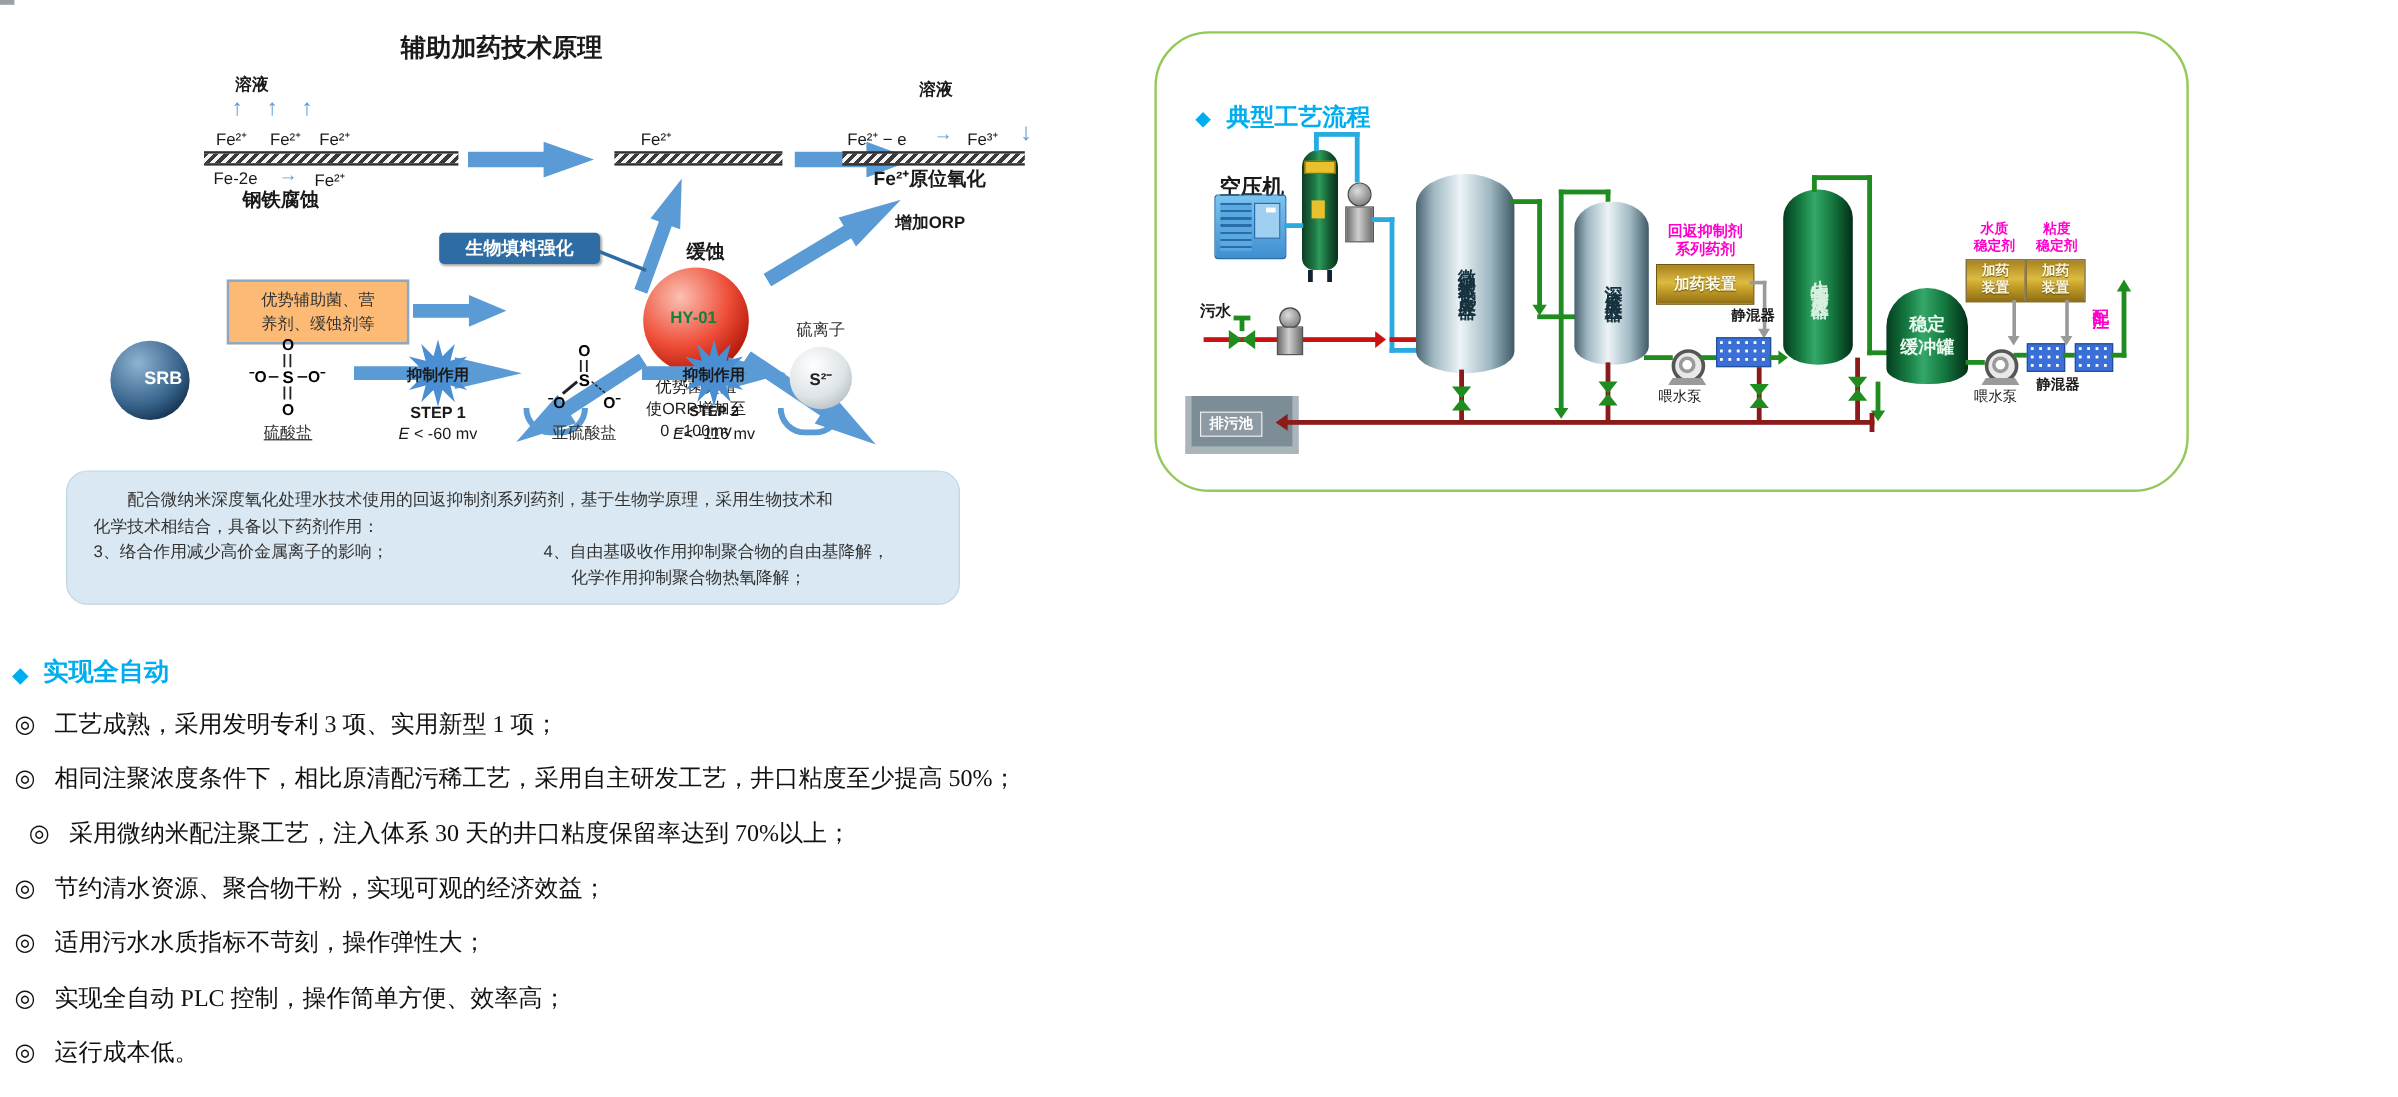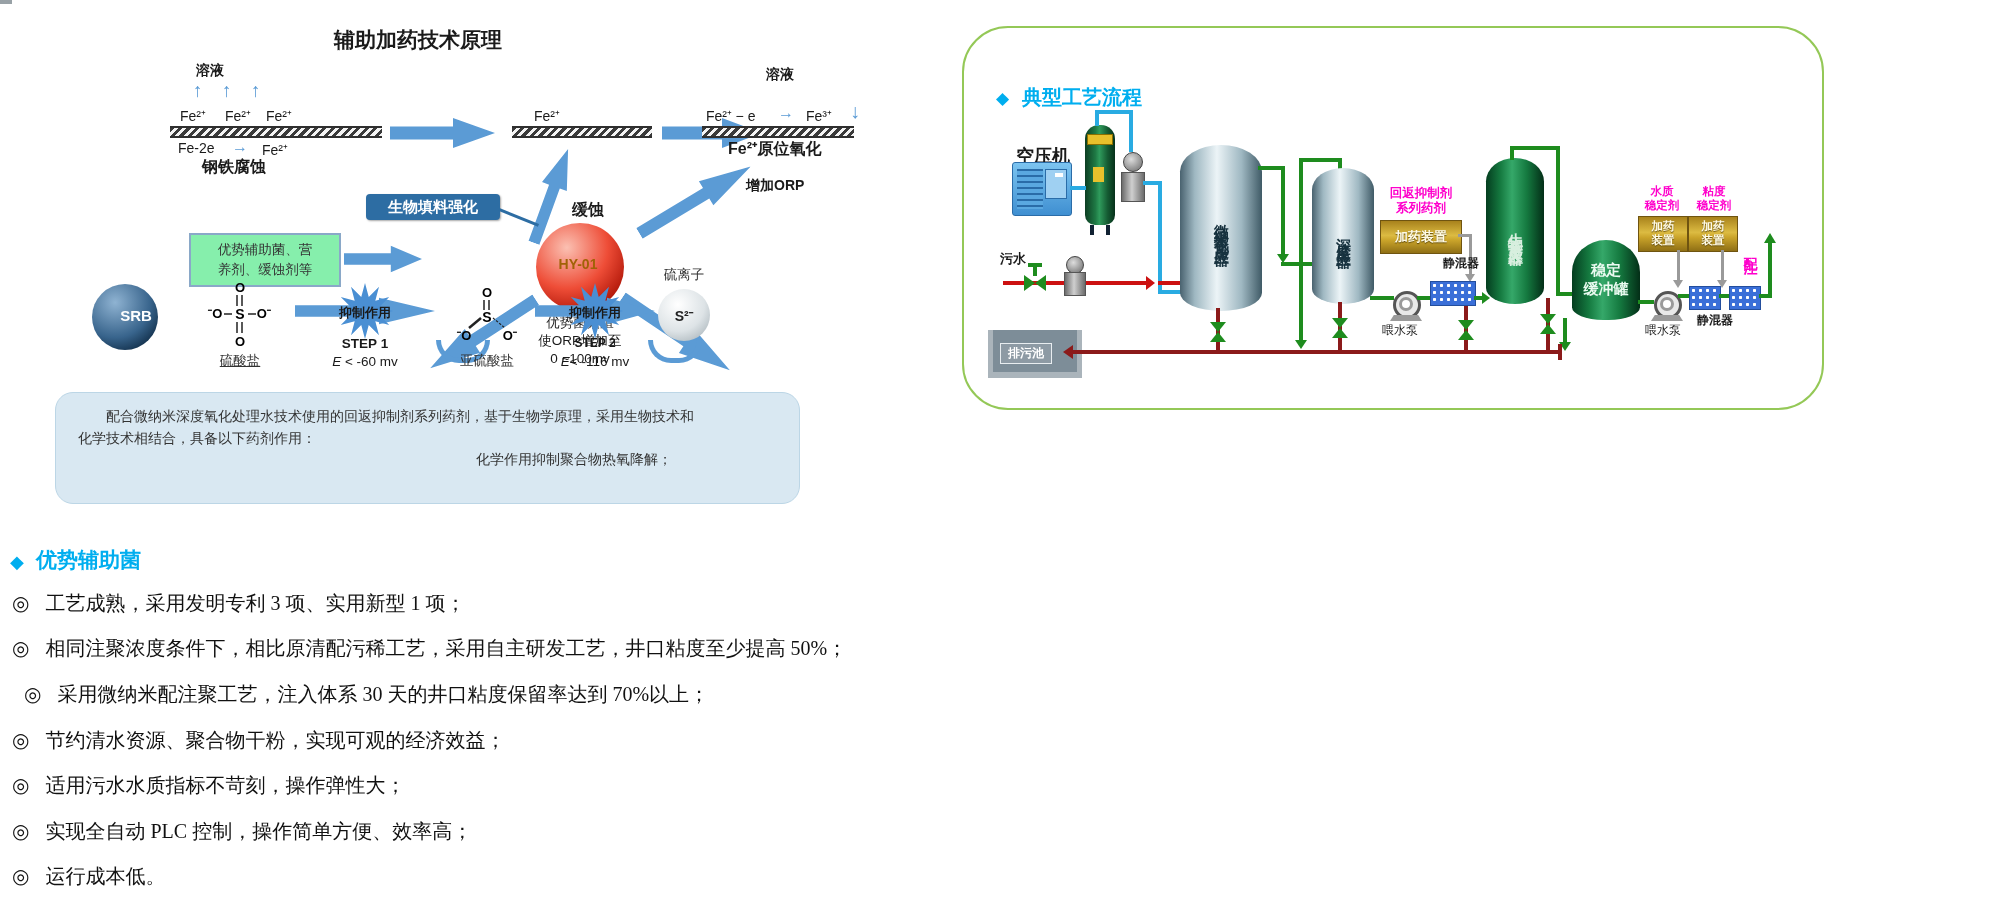--- a/index.html
+++ b/index.html
@@ -12,21 +12,21 @@
   .hbar{height:8px;background:repeating-linear-gradient(135deg,#3a3a3a 0 3px,#f4f4f4 3px 6px);
         border-top:2px solid #2f2f2f;border-bottom:2px solid #2f2f2f;}
   .fatarrow{background:#5B9BD5;clip-path:polygon(0% 31%,60% 31%,60% 6%,100% 50%,60% 94%,60% 69%,0% 69%);}
   .burst{background:#4a8fd3;clip-path:polygon(100% 50%,75.1% 56.7%,93.3% 75%,68.4% 68.4%,75% 93.3%,56.7% 75.1%,50% 100%,43.3% 75.1%,25% 93.3%,31.6% 68.4%,6.7% 75%,24.9% 56.7%,0% 50%,24.9% 43.3%,6.7% 25%,31.6% 31.6%,25% 6.7%,43.3% 24.9%,50% 0%,56.7% 24.9%,75% 6.7%,68.4% 31.6%,93.3% 25%,75.1% 43.3%);}
   .bluearrow-glyph{color:#5B9BD5;font-weight:bold;}
   .chip{background:#2d6da3;color:#fff;border-radius:4px;display:flex;align-items:center;justify-content:center;
         box-shadow:1px 1px 2px rgba(0,0,0,.35);}
   .sphere-red{border-radius:50%;background:radial-gradient(circle at 35% 28%,#fbc0b2,#ee4d37 48%,#b01608 80%,#7c0d03);}
   .sphere-navy{border-radius:50%;background:radial-gradient(circle at 35% 28%,#8fb3d2,#38648c 55%,#0e2a44 85%);}
   .sphere-light{border-radius:50%;background:radial-gradient(circle at 38% 30%,#ffffff,#dde3e6 55%,#a9b4ba 90%);}
-  .helpbox{background:#86efac;border:2px solid #8aa8c8;color:#333;display:flex;align-items:center;justify-content:center;}
+  .helpbox{background:#fdba74;border:2px solid #8aa8c8;color:#333;display:flex;align-items:center;justify-content:center;}
   .curl{border:5px solid #5B9BD5;border-top:none;border-radius:0 0 26px 26px;}
   .notebox{background:#d9e8f2;border:1px solid #bcd6e6;border-radius:18px;color:#333;}
   .evalue::first-letter{font-style:italic;}
   
   .panel{border:2.5px solid #94c857;border-radius:46px;background:#fff;}
   .cyan{color:#00AEEF;}
   .magenta{color:#FF00CC;font-weight:bold;line-height:1.22;}
   .goldbox{background:linear-gradient(180deg,#a8821c,#dcbb42 45%,#caa42a 60%,#8f6f15);
            border:1px solid #6f5410;color:#fffbe6;text-shadow:0 1px 1px #5d4708;
            display:flex;flex-direction:column;align-items:center;justify-content:center;font-weight:bold;}
@@ -88,21 +88,21 @@
   <div class="abs b" style="left:728px;top:137px;font-size:16px;">Fe²⁺原位氧化</div>
   <div class="abs b" style="left:746px;top:177px;font-size:14px;">增加ORP</div>
 
   <div class="abs b" style="left:572px;top:200px;font-size:16px;">缓蚀</div>
 
   <div class="abs fatarrow" style="left:501px;top:181px;width:100px;height:30px;transform:rotate(-70deg);"></div>
   <div class="abs fatarrow" style="left:630px;top:184px;width:130px;height:32px;transform:rotate(-31deg);"></div>
   <div class="abs chip b" style="left:366px;top:194px;width:134px;height:26px;font-size:15px;">生物填料强化</div>
   <div class="abs" style="left:498px;top:216px;width:42px;height:3px;background:#2d6da3;transform:rotate(22deg);"></div>
   <div class="abs sphere-red" style="left:536px;top:223px;width:88px;height:88px;"></div>
-  <div class="abs ctr b" style="left:536px;top:256px;width:84px;font-size:14px;color:#a16207;">HY-01</div>
+  <div class="abs ctr b" style="left:536px;top:256px;width:84px;font-size:14px;color:#15803d;">HY-01</div>
 
   <div class="abs helpbox" style="left:189px;top:233px;width:148px;height:50px;">
     <div class="ctr" style="font-size:13.5px;line-height:1.5;">
       <div>优势辅助菌、营</div>
       <div>养剂、缓蚀剂等</div>
     </div>
   </div>
   <div class="abs fatarrow" style="left:344px;top:244px;width:78px;height:30px;"></div>
 
   <div class="abs fatarrow" style="left:420px;top:318px;width:126px;height:32px;transform:rotate(147deg);"></div>
@@ -159,20 +159,24 @@
   <div class="abs ctr b" style="left:545px;top:336px;width:100px;font-size:12px;">STEP 2</div>
   <div class="abs ctr evalue" style="left:545px;top:354px;width:100px;font-size:13.5px;">E&lt; -116 mv</div>
 
   <div class="abs ctr" style="left:652px;top:266px;width:64px;font-size:13.5px;color:#333;">硫离子</div>
   <div class="abs sphere-light" style="left:658px;top:289px;width:52px;height:52px;"></div>
   <div class="abs ctr b" style="left:658px;top:306px;width:52px;font-size:14px;color:#222;">S²⁻</div>
 
   <div class="abs notebox" style="left:55px;top:392px;width:745px;height:112px;padding:13px 22px;box-sizing:border-box;font-size:14px;line-height:1.55;">
     <div style="text-indent:2em;">配合微纳米深度氧化处理水技术使用的回返抑制剂系列药剂，基于生物学原理，采用生物技术和</div>
     <div>化学技术相结合，具备以下药剂作用：</div>
+    <div style="display:flex;">
+      <div style="width:375px;">3、络合作用减少高价金属离子的影响；</div>
+      <div>4、自由基吸收作用抑制聚合物的自由基降解，</div>
+    </div>
     <div style="padding-left:398px;">化学作用抑制聚合物热氧降解；</div>
   </div>
 
   <div class="abs panel" style="left:962px;top:26px;width:858px;height:380px;"></div>
   <span class="abs cyan" style="left:996px;top:88px;font-size:17px;">◆</span>
   <div class="abs cyan b" style="left:1022px;top:84px;font-size:20px;font-family:'Liberation Serif',serif;">典型工艺流程</div>
 
   <div class="abs b" style="left:1016px;top:144px;font-size:18px;">空压机</div>
   <div class="abs" style="left:1012px;top:162px;width:58px;height:52px;background:linear-gradient(180deg,#7cc4f0,#3f8fd1);border:1px solid #2a6ca8;border-radius:3px;">
     <div style="position:absolute;left:4px;top:6px;width:26px;height:40px;background:repeating-linear-gradient(180deg,#2a6ca8 0 2px,#5aa8e0 2px 6px);"></div>
@@ -318,21 +322,21 @@
 
   <div class="pipe" style="left:1464px;top:306px;width:4px;height:44px;background:#8B1A1A;"></div>
   <div class="tri" style="left:1458px;top:320px;border-left:8px solid transparent;border-right:8px solid transparent;border-top:10px solid #1E8C1E;"></div>
   <div class="tri" style="left:1458px;top:330px;border-left:8px solid transparent;border-right:8px solid transparent;border-bottom:10px solid #1E8C1E;"></div>
 
   <div class="pipe" style="left:1546px;top:298px;width:4px;height:52px;background:#8B1A1A;"></div>
   <div class="tri" style="left:1540px;top:314px;border-left:8px solid transparent;border-right:8px solid transparent;border-top:10px solid #1E8C1E;"></div>
   <div class="tri" style="left:1540px;top:324px;border-left:8px solid transparent;border-right:8px solid transparent;border-bottom:10px solid #1E8C1E;"></div>
 
   <span class="abs cyan" style="left:10px;top:551px;font-size:18px;">◆</span>
-  <div class="abs cyan b" style="left:36px;top:546px;font-size:21px;font-family:'Liberation Serif',serif;">优势辅助菌</div>
+  <div class="abs cyan b" style="left:36px;top:546px;font-size:21px;font-family:'Liberation Serif',serif;">实现全自动</div>
 
   <div class="abs adv" style="left:12px;top:590px;"><span>◎</span><span style="margin-left:16px;">工艺成熟，采用发明专利 3 项、实用新型 1 项；</span></div>
   <div class="abs adv" style="left:12px;top:635px;"><span>◎</span><span style="margin-left:16px;">相同注聚浓度条件下，相比原清配污稀工艺，采用自主研发工艺，井口粘度至少提高 50%；</span></div>
   <div class="abs adv" style="left:24px;top:681px;text-align:center;"><span>◎</span><span style="margin-left:16px;">采用微纳米配注聚工艺，注入体系 30 天的井口粘度保留率达到 70%以上；</span></div>
   <div class="abs adv" style="left:12px;top:727px;"><span>◎</span><span style="margin-left:16px;">节约清水资源、聚合物干粉，实现可观的经济效益；</span></div>
   <div class="abs adv" style="left:12px;top:772px;"><span>◎</span><span style="margin-left:16px;">适用污水水质指标不苛刻，操作弹性大；</span></div>
   <div class="abs adv" style="left:12px;top:818px;"><span>◎</span><span style="margin-left:16px;">实现全自动 PLC 控制，操作简单方便、效率高；</span></div>
   <div class="abs adv" style="left:12px;top:863px;"><span>◎</span><span style="margin-left:16px;">运行成本低。</span></div>
 
 </div>

